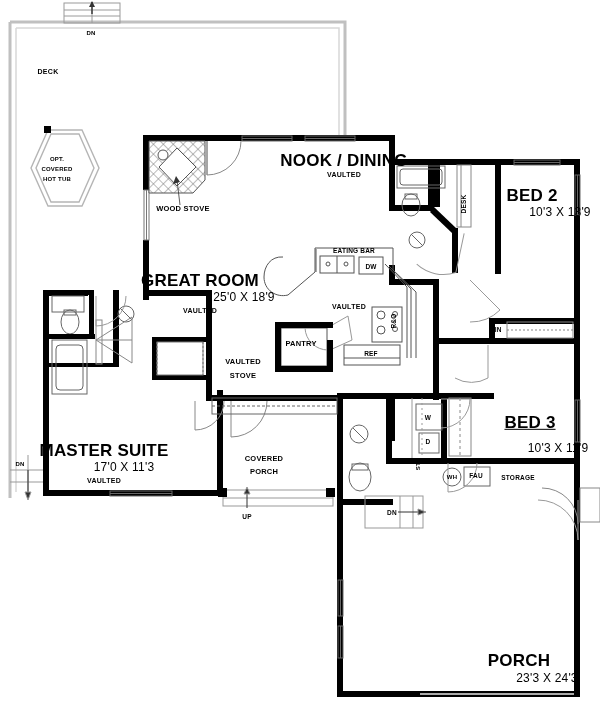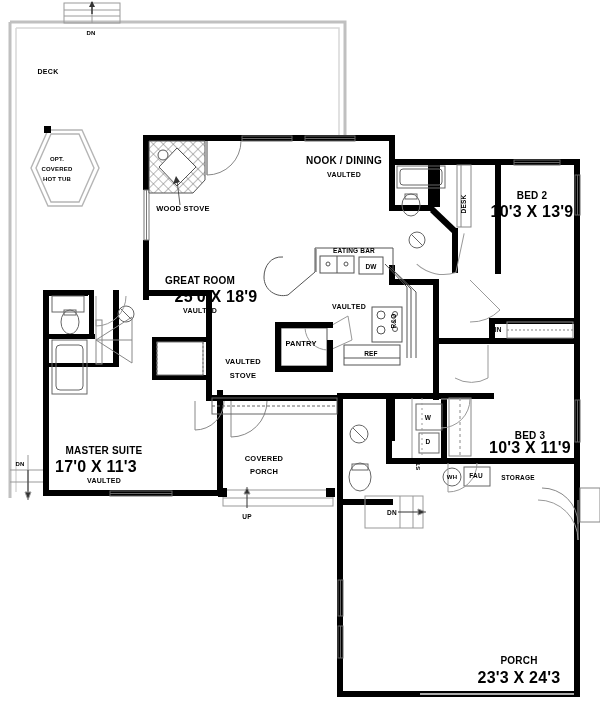--- a/index.html
+++ b/index.html
@@ -29,26 +29,27 @@
     color: #000000;
     font-family: "Liberation Sans", sans-serif;
     white-space: nowrap;
     line-height: 1.08;
     text-align: center;
     letter-spacing: 0.2px;
     transform: translate(-50%, -50%);
     pointer-events: none;
   }
   .lbl.room {
-    font-size: 10px;
+    font-size: 17px;
     font-weight: 700;
   }
   .lbl.dims {
-    font-size: 16px;
-    font-weight: 700;
+    font-size: 12px;
+    font-weight: 400;
+    margin-left: 28px;
   }
   .lbl.sub {
     font-size: 7px;
     font-weight: 700;
     letter-spacing: 0.3px;
   }
   .lbl.small {
     font-size: 7.5px;
     font-weight: 700;
     letter-spacing: 0.2px;
@@ -392,21 +393,21 @@
 
   <div class="lbl sub" style="left:349px; top:307px;">VAULTED</div>
 
   <div class="lbl room" style="left:104px; top:451px;">MASTER SUITE</div>
   <div class="lbl dims" style="left:96px; top:467px;">17'0 X 11'3</div>
   <div class="lbl sub" style="left:104px; top:481px;">VAULTED</div>
 
   <div class="lbl room" style="left:532px; top:196px;">BED 2</div>
   <div class="lbl dims" style="left:532px; top:212px;">10'3 X 13'9</div>
 
-  <div class="lbl room" style="left:530px; top:436px;">BED 3</div>
+  <div class="lbl room" style="left:530px; top:423px;text-decoration:underline;">BED 3</div>
   <div class="lbl dims" style="left:530px; top:448px;">10'3 X 11'9</div>
 
   <div class="lbl room" style="left:519px; top:661px;">PORCH</div>
   <div class="lbl dims" style="left:519px; top:678px;">23'3 X 24'3</div>
 
   <div class="lbl small" style="left:243px; top:362px;">VAULTED</div>
   <div class="lbl small" style="left:243px; top:376px;">STOVE</div>
 
   <div class="lbl small" style="left:264px; top:459px;">COVERED</div>
   <div class="lbl small" style="left:264px; top:472px;">PORCH</div>

